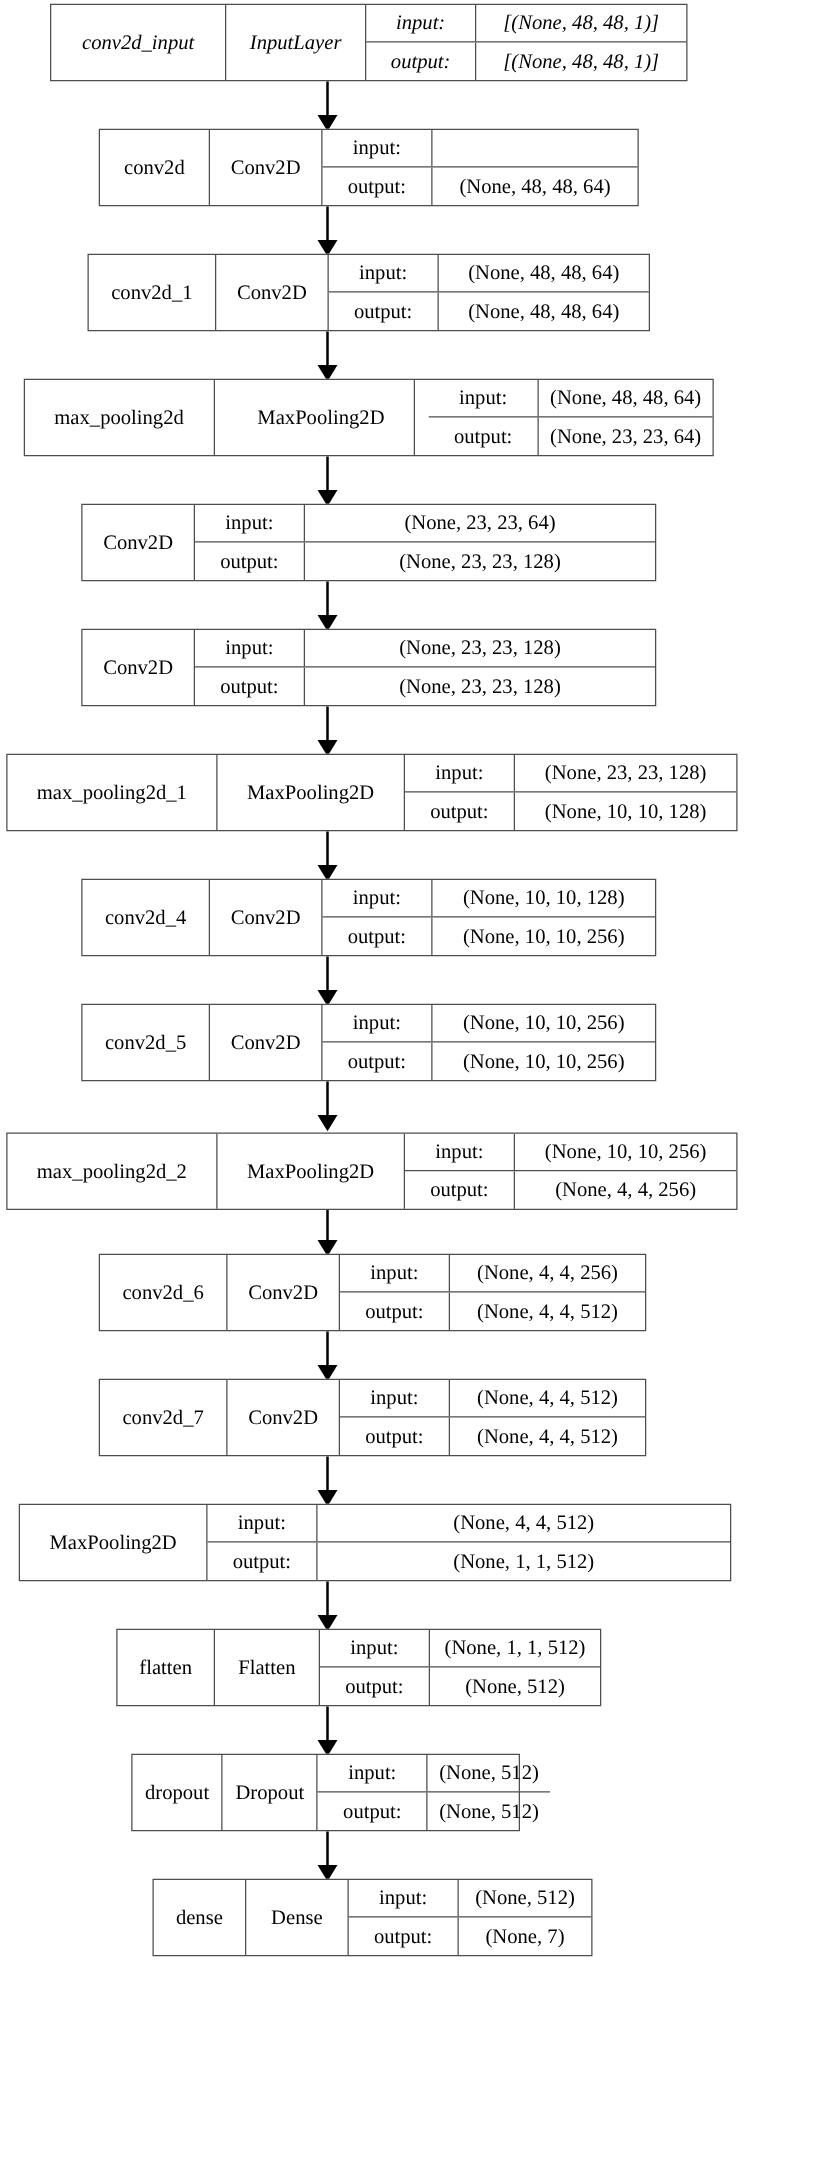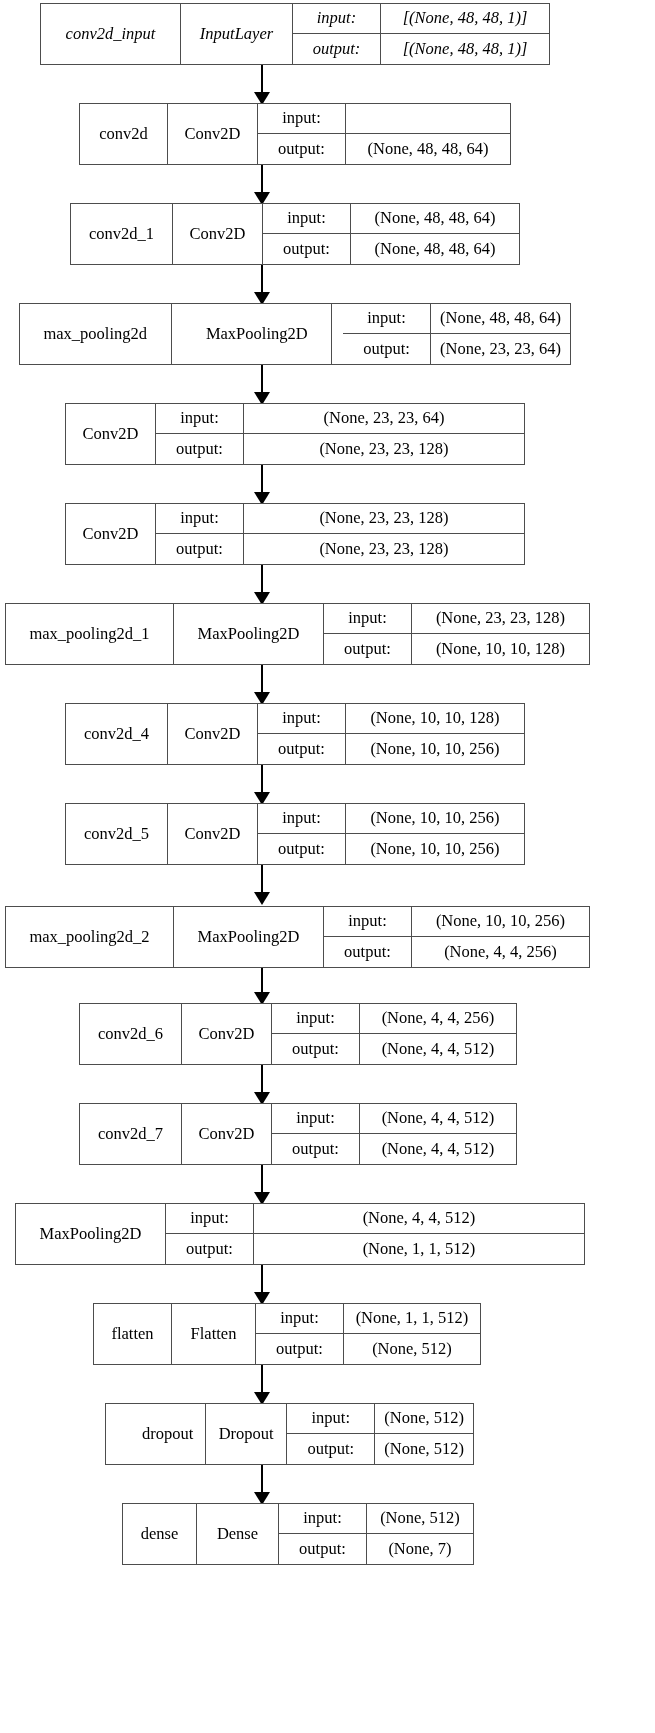--- a/index.html
+++ b/index.html
@@ -329,21 +329,21 @@
         <div class="io-row top">
           <div class="io-label" style="width: 88px;">input:</div>
           <div class="io-shape">(None, 1, 1, 512)</div>
         </div>
         <div class="io-row">
           <div class="io-label" style="width: 88px;">output:</div>
           <div class="io-shape">(None, 512)</div>
         </div>
       </div>
     </div>
-    <div class="node" style="left: 105px; top: 1403px; width: 369px; padding-left: 24px;">
+    <div class="node" style="left: 105px; top: 1403px; width: 311px;">
       <div class="cell-name" style="width: 88px;">dropout</div>
       <div class="cell-type" style="width: 94px;">Dropout</div>
       <div class="io">
         <div class="io-row top">
           <div class="io-label" style="width: 88px;">input:</div>
           <div class="io-shape">(None, 512)</div>
         </div>
         <div class="io-row">
           <div class="io-label" style="width: 88px;">output:</div>
           <div class="io-shape">(None, 512)</div>

